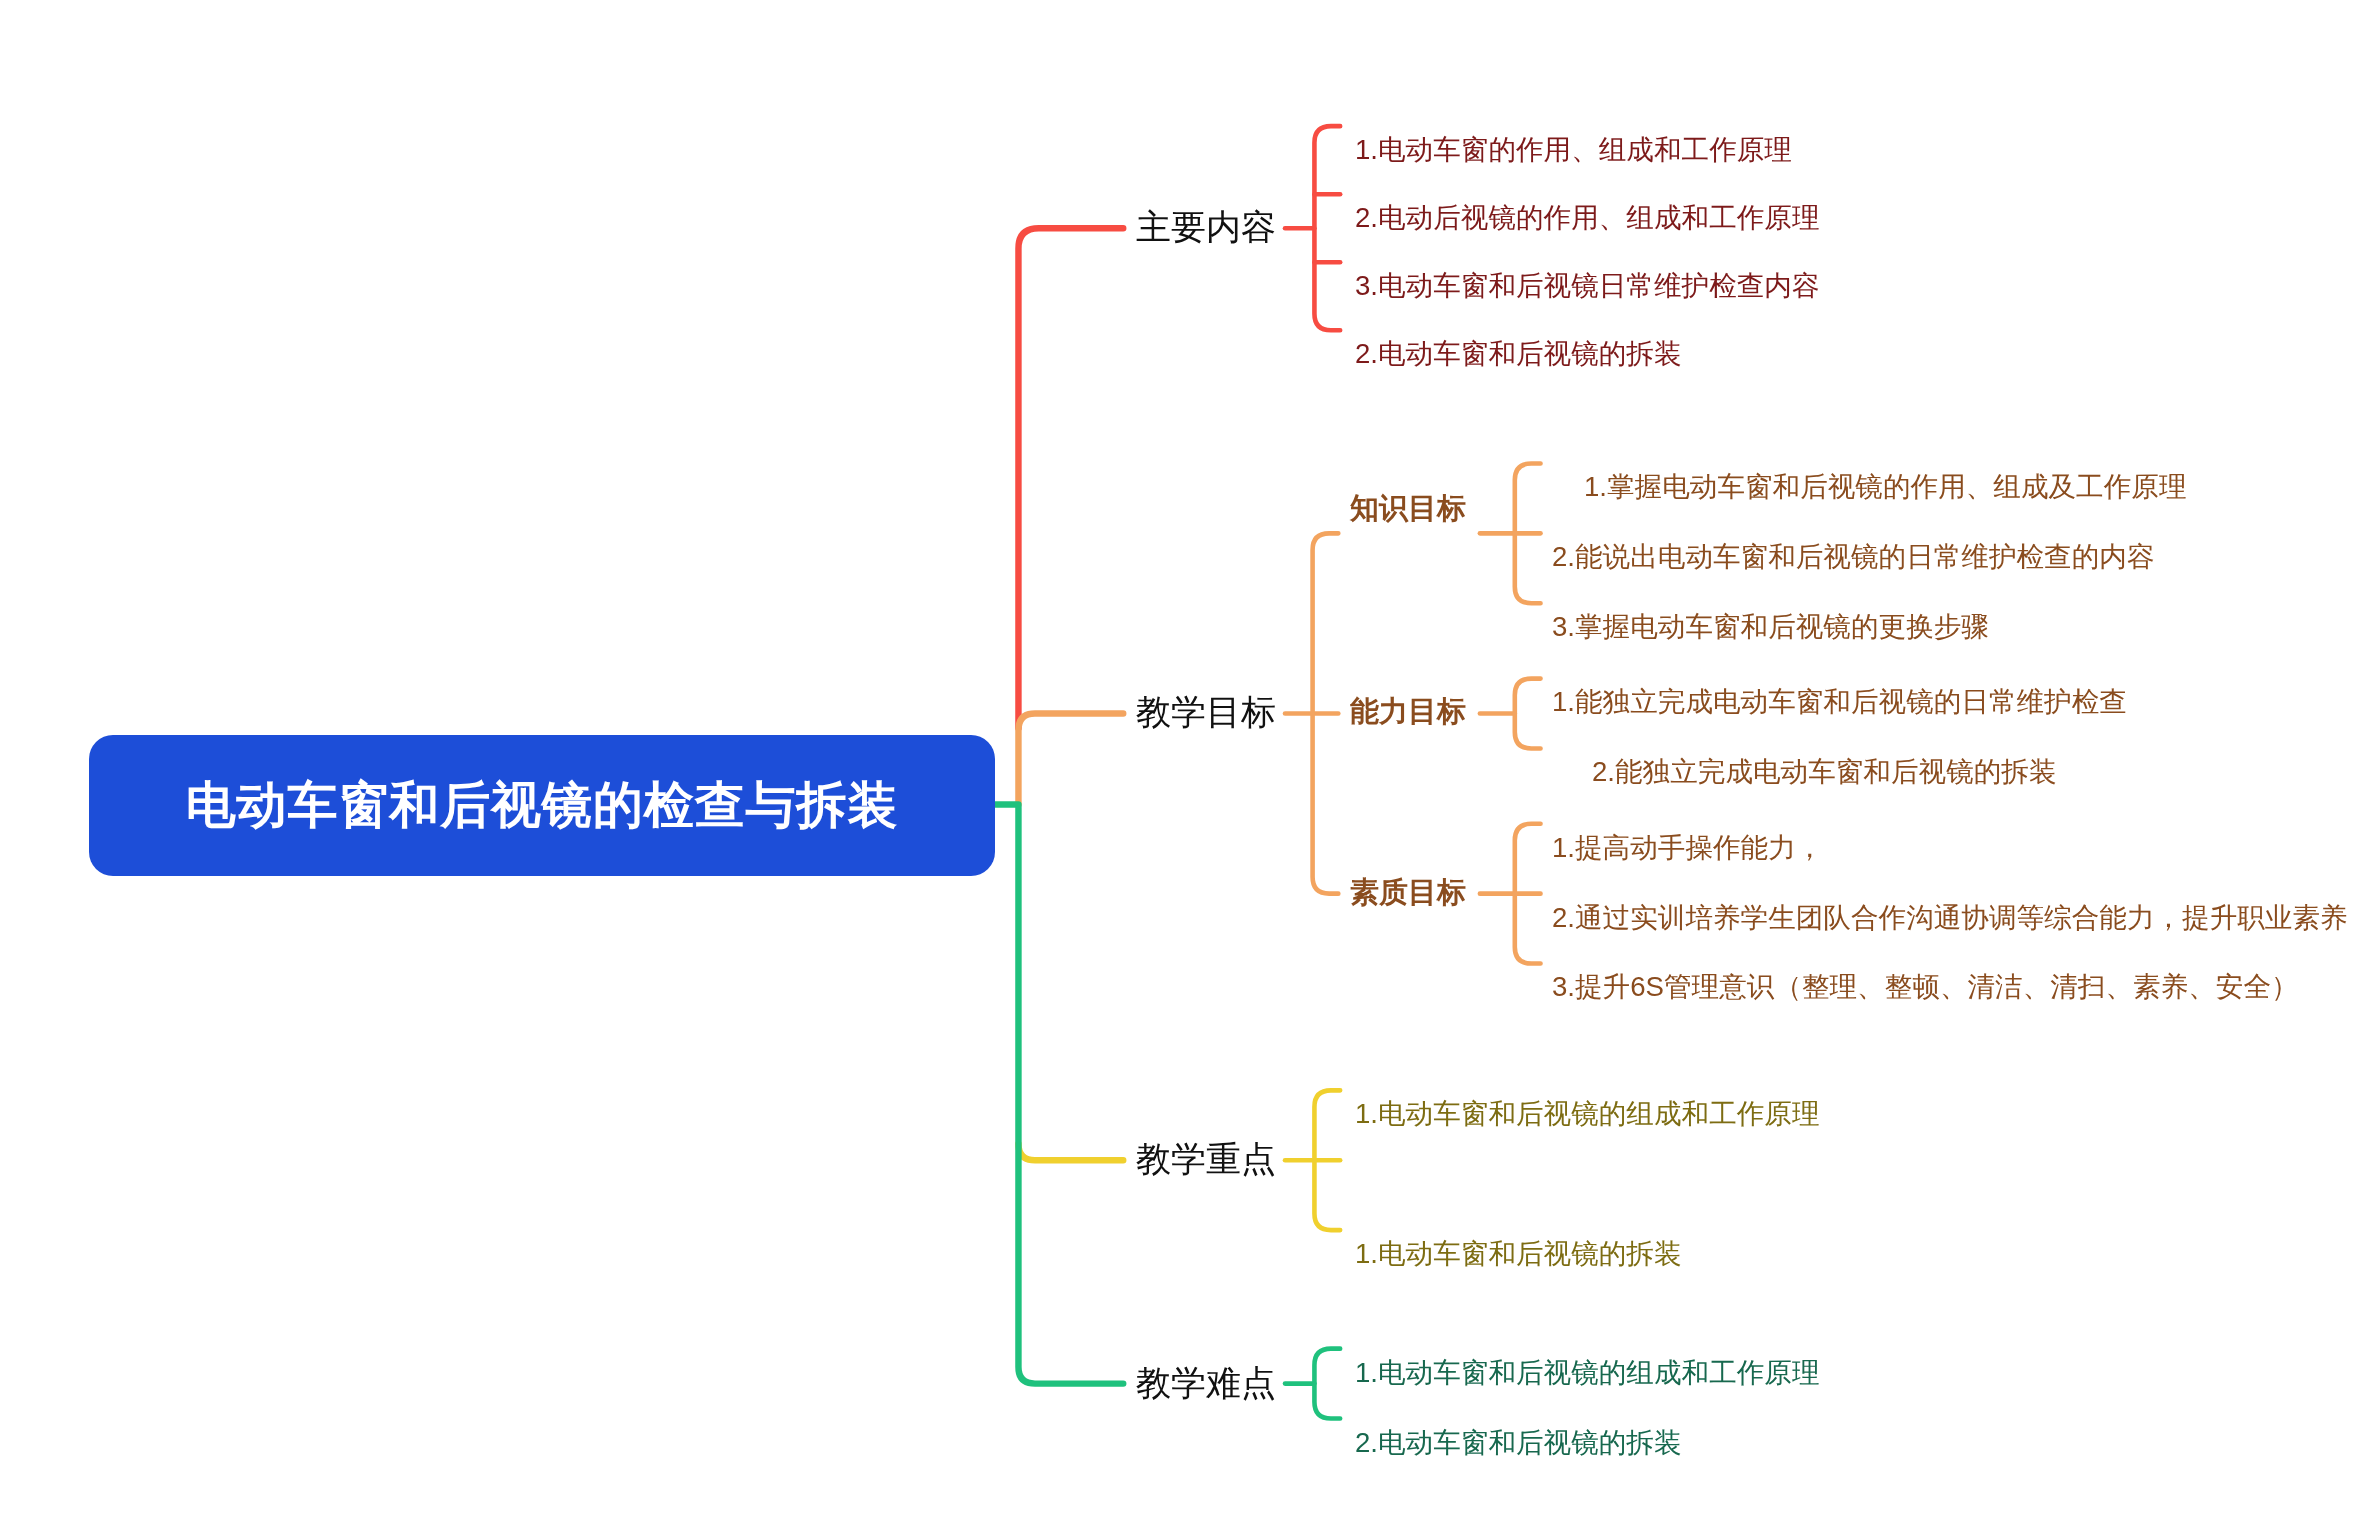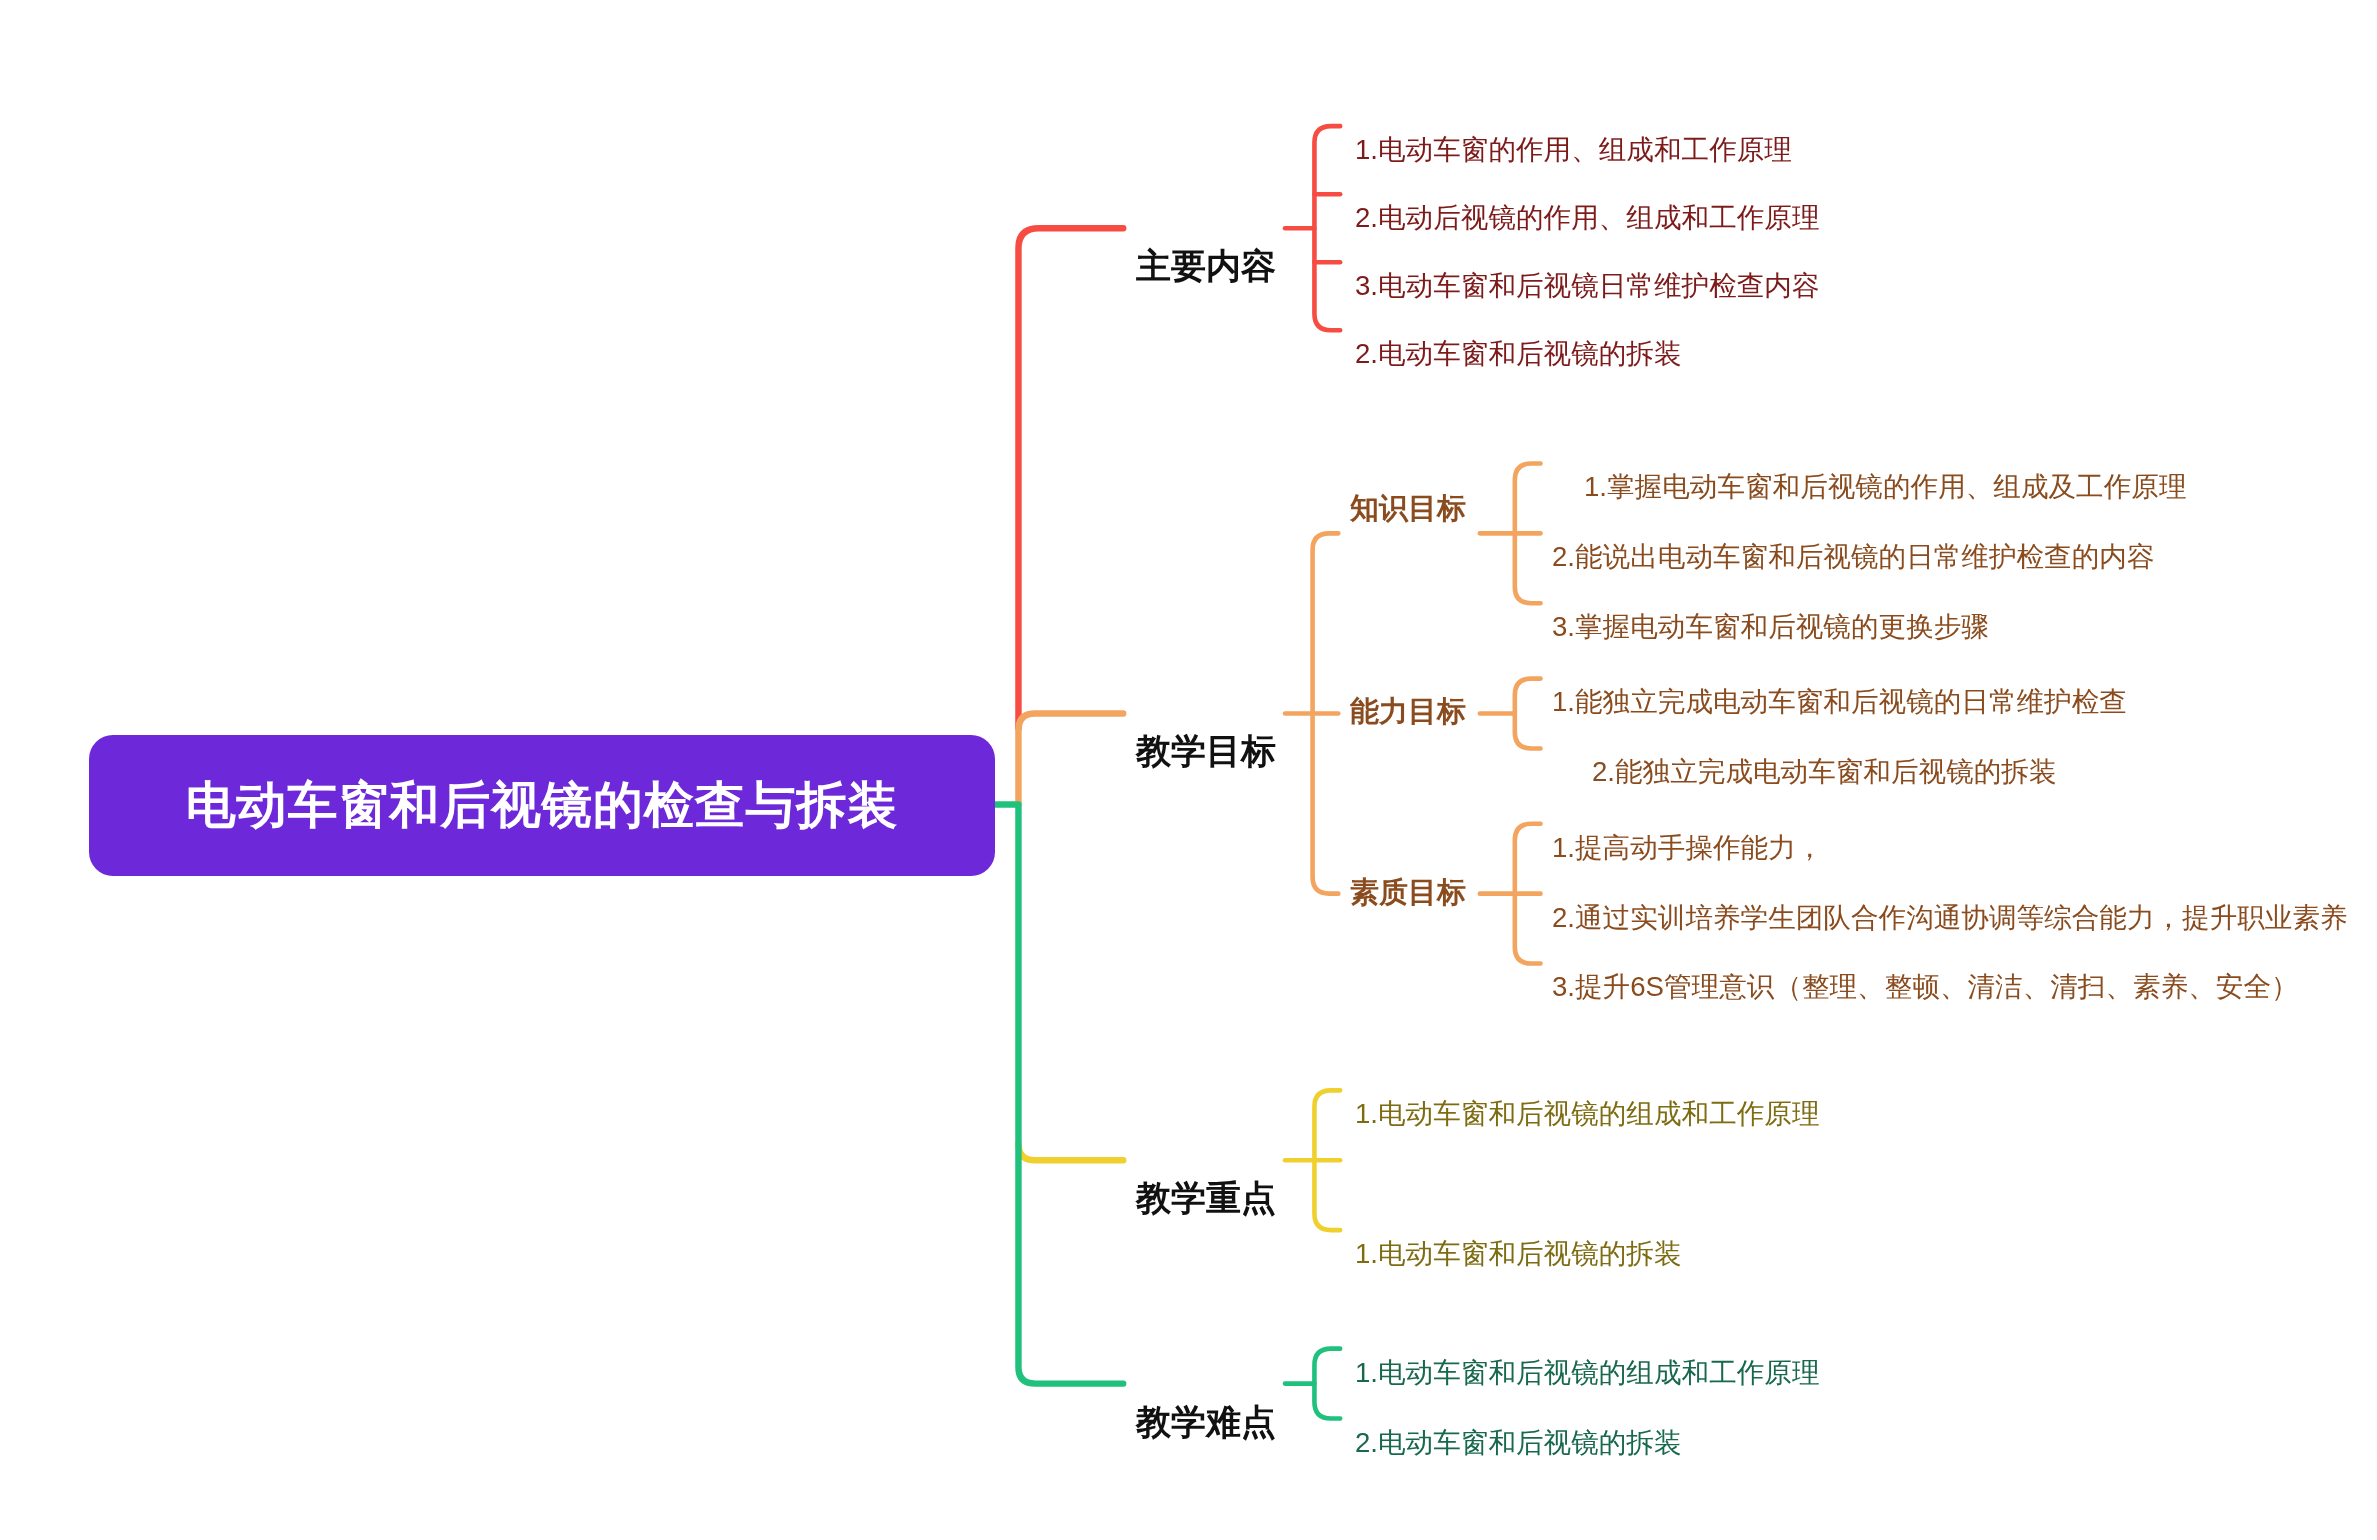--- a/index.html
+++ b/index.html
@@ -9,28 +9,28 @@
     background:#ffffff;
     font-family:"Liberation Sans","DejaVu Sans",sans-serif;
     overflow:hidden;
   }
   svg.wires{position:absolute;left:0;top:0;width:2377px;height:1541px;}
   svg.wires path{fill:none;stroke-linecap:round;stroke-linejoin:round;}
   .trunk{stroke-width:7px;}
   .wire{stroke-width:5px;}
   .root-node{
     position:absolute;left:89px;top:735px;width:906px;height:141px;
-    background:#6d28d9;border-radius:24px;
+    background:#1d4ed8;border-radius:24px;
     display:flex;align-items:center;justify-content:center;
   }
   .root-node .root-label{
     color:#ffffff;font-size:50px;font-weight:700;white-space:nowrap;letter-spacing:0.9px;
   }
   .node{position:absolute;transform:translateY(-52%);white-space:nowrap;}
-  .branch-label{font-size:35px;font-weight:700;color:#111111;margin-top:39px;}
+  .branch-label{font-size:35px;font-weight:400;color:#111111;}
   .sub-label{font-size:29px;font-weight:600;color:#8a4c1e;}
   .item{font-size:27.6px;font-weight:500;margin-top:24px;}
   .t-red{color:#7d1a1a;}
   .t-orange{color:#8a4c1e;}
   .t-yellow{color:#7d6c12;}
   .t-green{color:#17684e;}
 </style>
 </head>
 <body>
 

